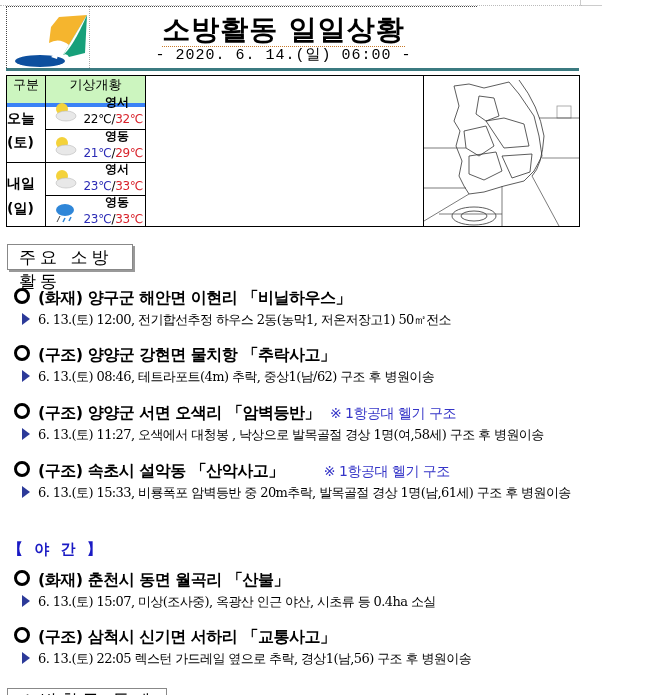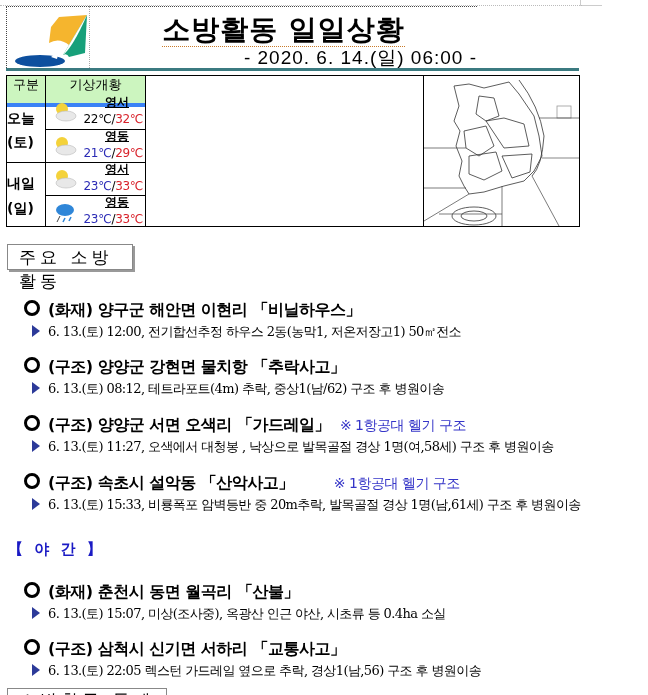--- a/index.html
+++ b/index.html
@@ -13,51 +13,51 @@
   
   .header { position:absolute; left:6px; top:6px; width:573px; height:62px;
             border-bottom:3px solid #3b7a80; }
   .hcell { position:absolute; top:0; height:62px; border:1px dotted #444; border-bottom:none; box-sizing:border-box; }
   .logo-cell { left:0; width:83px; border-right:none; }
   .title-cell { left:83px; width:388px; border-left:1px dotted #aaa; border-right:none; border-top:1px dotted #444;}
   .n119-cell { left:471px; width:102px; }
   .title { position:absolute; left:0; right:0; top:4px; text-align:center;
            font-size:28px; font-weight:bold; letter-spacing:1px; }
   .title-u { border-bottom:1px dotted #c87a2a; }
-  .subtitle { position:absolute; left:0; right:0; top:38px; text-align:right;
-              font-family:Liberation Sans, sans-serif; font-size:19px; letter-spacing:1px; }
+  .subtitle { position:absolute; left:0; right:0; top:38px; text-align:center;
+              font-family:Liberation Mono, monospace; font-size:15px; letter-spacing:1px; }
 
   
   .wtable { position:absolute; left:6px; top:75px; width:574px; height:152px;
             border:1px solid #000; box-sizing:border-box; }
   .c { position:absolute; box-sizing:border-box; }
   .hdr { background:#ccf5bf; border-bottom:4px solid #3b82f6; font-weight:normal;
          font-size:13px; text-align:center; line-height:18px; top:0; height:31px; }
   .vline { position:absolute; top:0; bottom:0; width:1px; background:#000; }
   .hline { position:absolute; height:1px; background:#000; }
   .daylabel { position:absolute; left:0; width:37px; font-weight:bold; font-size:14px; line-height:24px; }
   .wx-cell { position:absolute; left:38px; width:100px; height:34px; }
   .wx-icon { position:absolute; left:6px; top:5px; width:26px; height:24px; }
-  .wx-region { position:absolute; right:16px; top:0; font-size:12px; font-weight:bold; line-height:14px;text-decoration:underline; }
+  .wx-region { position:absolute; right:16px; top:0; font-size:12px; font-weight:bold; line-height:14px; }
   .wx-temp { position:absolute; right:2px; top:16px; font-size:12px; line-height:16px; letter-spacing:-0.3px;margin-left:17px; }
   .t-low { color:#2b2bb5; }
   .t-high { color:#d8222b; }
   .t-mid { color:#000; }
   .forecast { position:absolute; left:150px; top:75px; font-size:12px; font-weight:bold; }
   .map { position:absolute; left:417px; top:0; width:155px; height:150px; }
 
   
   .section-box { position:absolute; left:7px; top:244px; width:126px; height:26px;
                  border:1px solid #888; box-sizing:border-box; background:#fff;
                  box-shadow:2px 2px 0 #999; font-size:17px; letter-spacing:4px; line-height:24px; padding-left:11px; }
   .section-box2 { position:absolute; left:7px; top:688px; width:160px; height:20px;
                  border:1px solid #888; box-sizing:border-box; font-size:17px; letter-spacing:4px; line-height:22px; padding-left:11px; }
 
   
-  .inc { position:absolute; left:24px;margin-top:12px; }
+  .inc { position:absolute; left:14px; }
   .inc-title { font-size:16px; font-weight:bold; white-space:nowrap; letter-spacing:-0.5px; }
   .bullet-o { display:inline-block; width:10px; height:10px; border:3px solid #000; border-radius:50%; margin-right:8px; vertical-align:-1px; }
   .note { color:#3535c8; font-weight:normal; font-size:14px; margin-left:10px; }
   .inc-detail { position:absolute; left:8px; top:23px; font-family:"DejaVu Serif", "Liberation Serif", serif; font-size:13px; white-space:nowrap; letter-spacing:-0.6px; }
   .tri { display:inline-block; width:0; height:0; border-top:6px solid transparent; border-bottom:6px solid transparent; border-left:8px solid #2c3a99; margin-right:8px; vertical-align:-1px; }
   .night { position:absolute; left:8px; top:540px; font-size:15px; font-weight:bold; color:#1a1ac4; letter-spacing:3px; }
 </style>
 </head>
 <body>
 
@@ -163,25 +163,25 @@
 
 <div class="section-box">주요 소방활동</div>
 
 <div class="inc" style="top:288px;">
   <div class="inc-title"><span class="bullet-o"></span><span>(화재) 양구군 해안면 이현리 「비닐하우스」</span></div>
   <div class="inc-detail"><span class="tri"></span><span>6. 13.(토) 12:00, 전기합선추정 하우스 2동(농막1, 저온저장고1) 50㎡전소</span></div>
 </div>
 
 <div class="inc" style="top:345px;">
   <div class="inc-title"><span class="bullet-o"></span><span>(구조) 양양군 강현면 물치항 「추락사고」</span></div>
-  <div class="inc-detail"><span class="tri"></span><span>6. 13.(토) 08:12, 테트라포트(4m) 추락, 중상1(남/62) 구조 후 병원이송</span></div>
+  <div class="inc-detail"><span class="tri"></span><span>6. 13.(토) 08:46, 테트라포트(4m) 추락, 중상1(남/62) 구조 후 병원이송</span></div>
 </div>
 
 <div class="inc" style="top:403px;">
-  <div class="inc-title"><span class="bullet-o"></span><span>(구조) 양양군 서면 오색리 「가드레일」</span><span class="note">※ 1항공대 헬기 구조</span></div>
+  <div class="inc-title"><span class="bullet-o"></span><span>(구조) 양양군 서면 오색리 「암벽등반」</span><span class="note">※ 1항공대 헬기 구조</span></div>
   <div class="inc-detail"><span class="tri"></span><span>6. 13.(토) 11:27, 오색에서 대청봉 , 낙상으로 발목골절  경상 1명(여,58세) 구조 후 병원이송</span></div>
 </div>
 
 <div class="inc" style="top:461px;">
   <div class="inc-title"><span class="bullet-o"></span><span>(구조) 속초시 설악동 「산악사고」</span><span class="note" style="margin-left:40px;">※ 1항공대 헬기 구조</span></div>
   <div class="inc-detail"><span class="tri"></span><span>6. 13.(토) 15:33, 비룡폭포 암벽등반 중 20m추락, 발목골절 경상 1명(남,61세) 구조 후 병원이송</span></div>
 </div>
 
 <div class="night">【 야 간 】</div>
 

